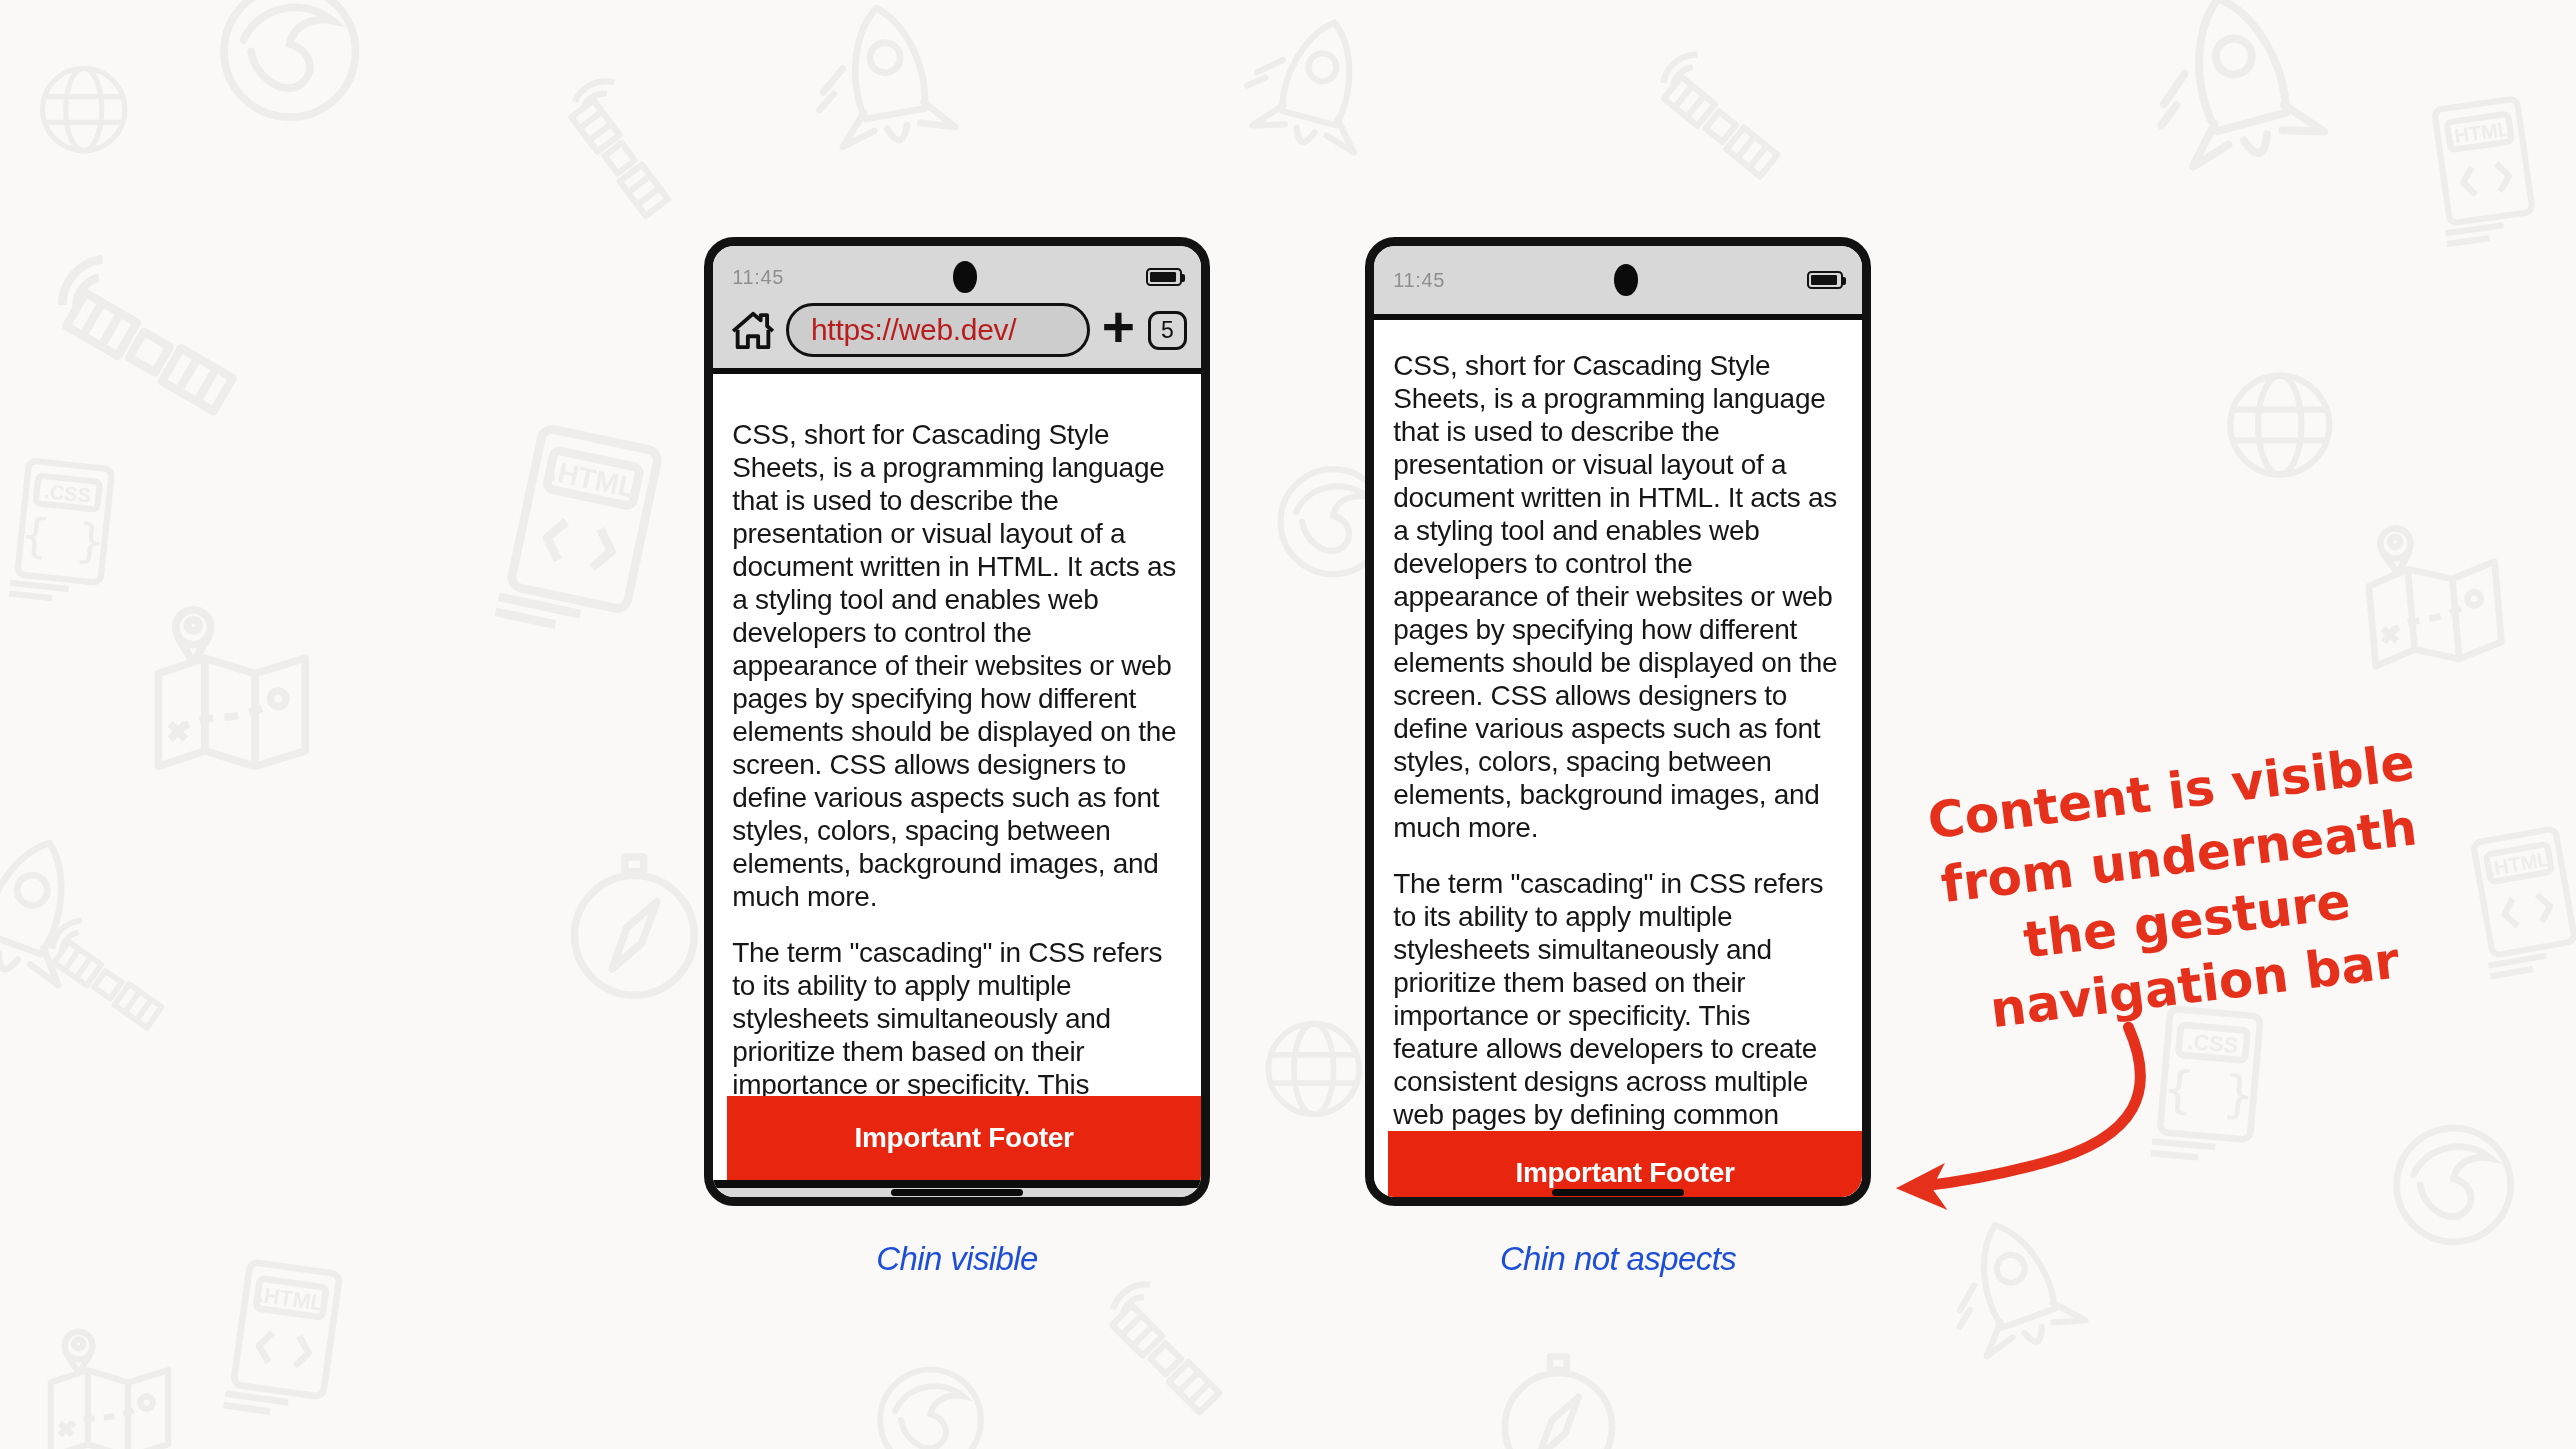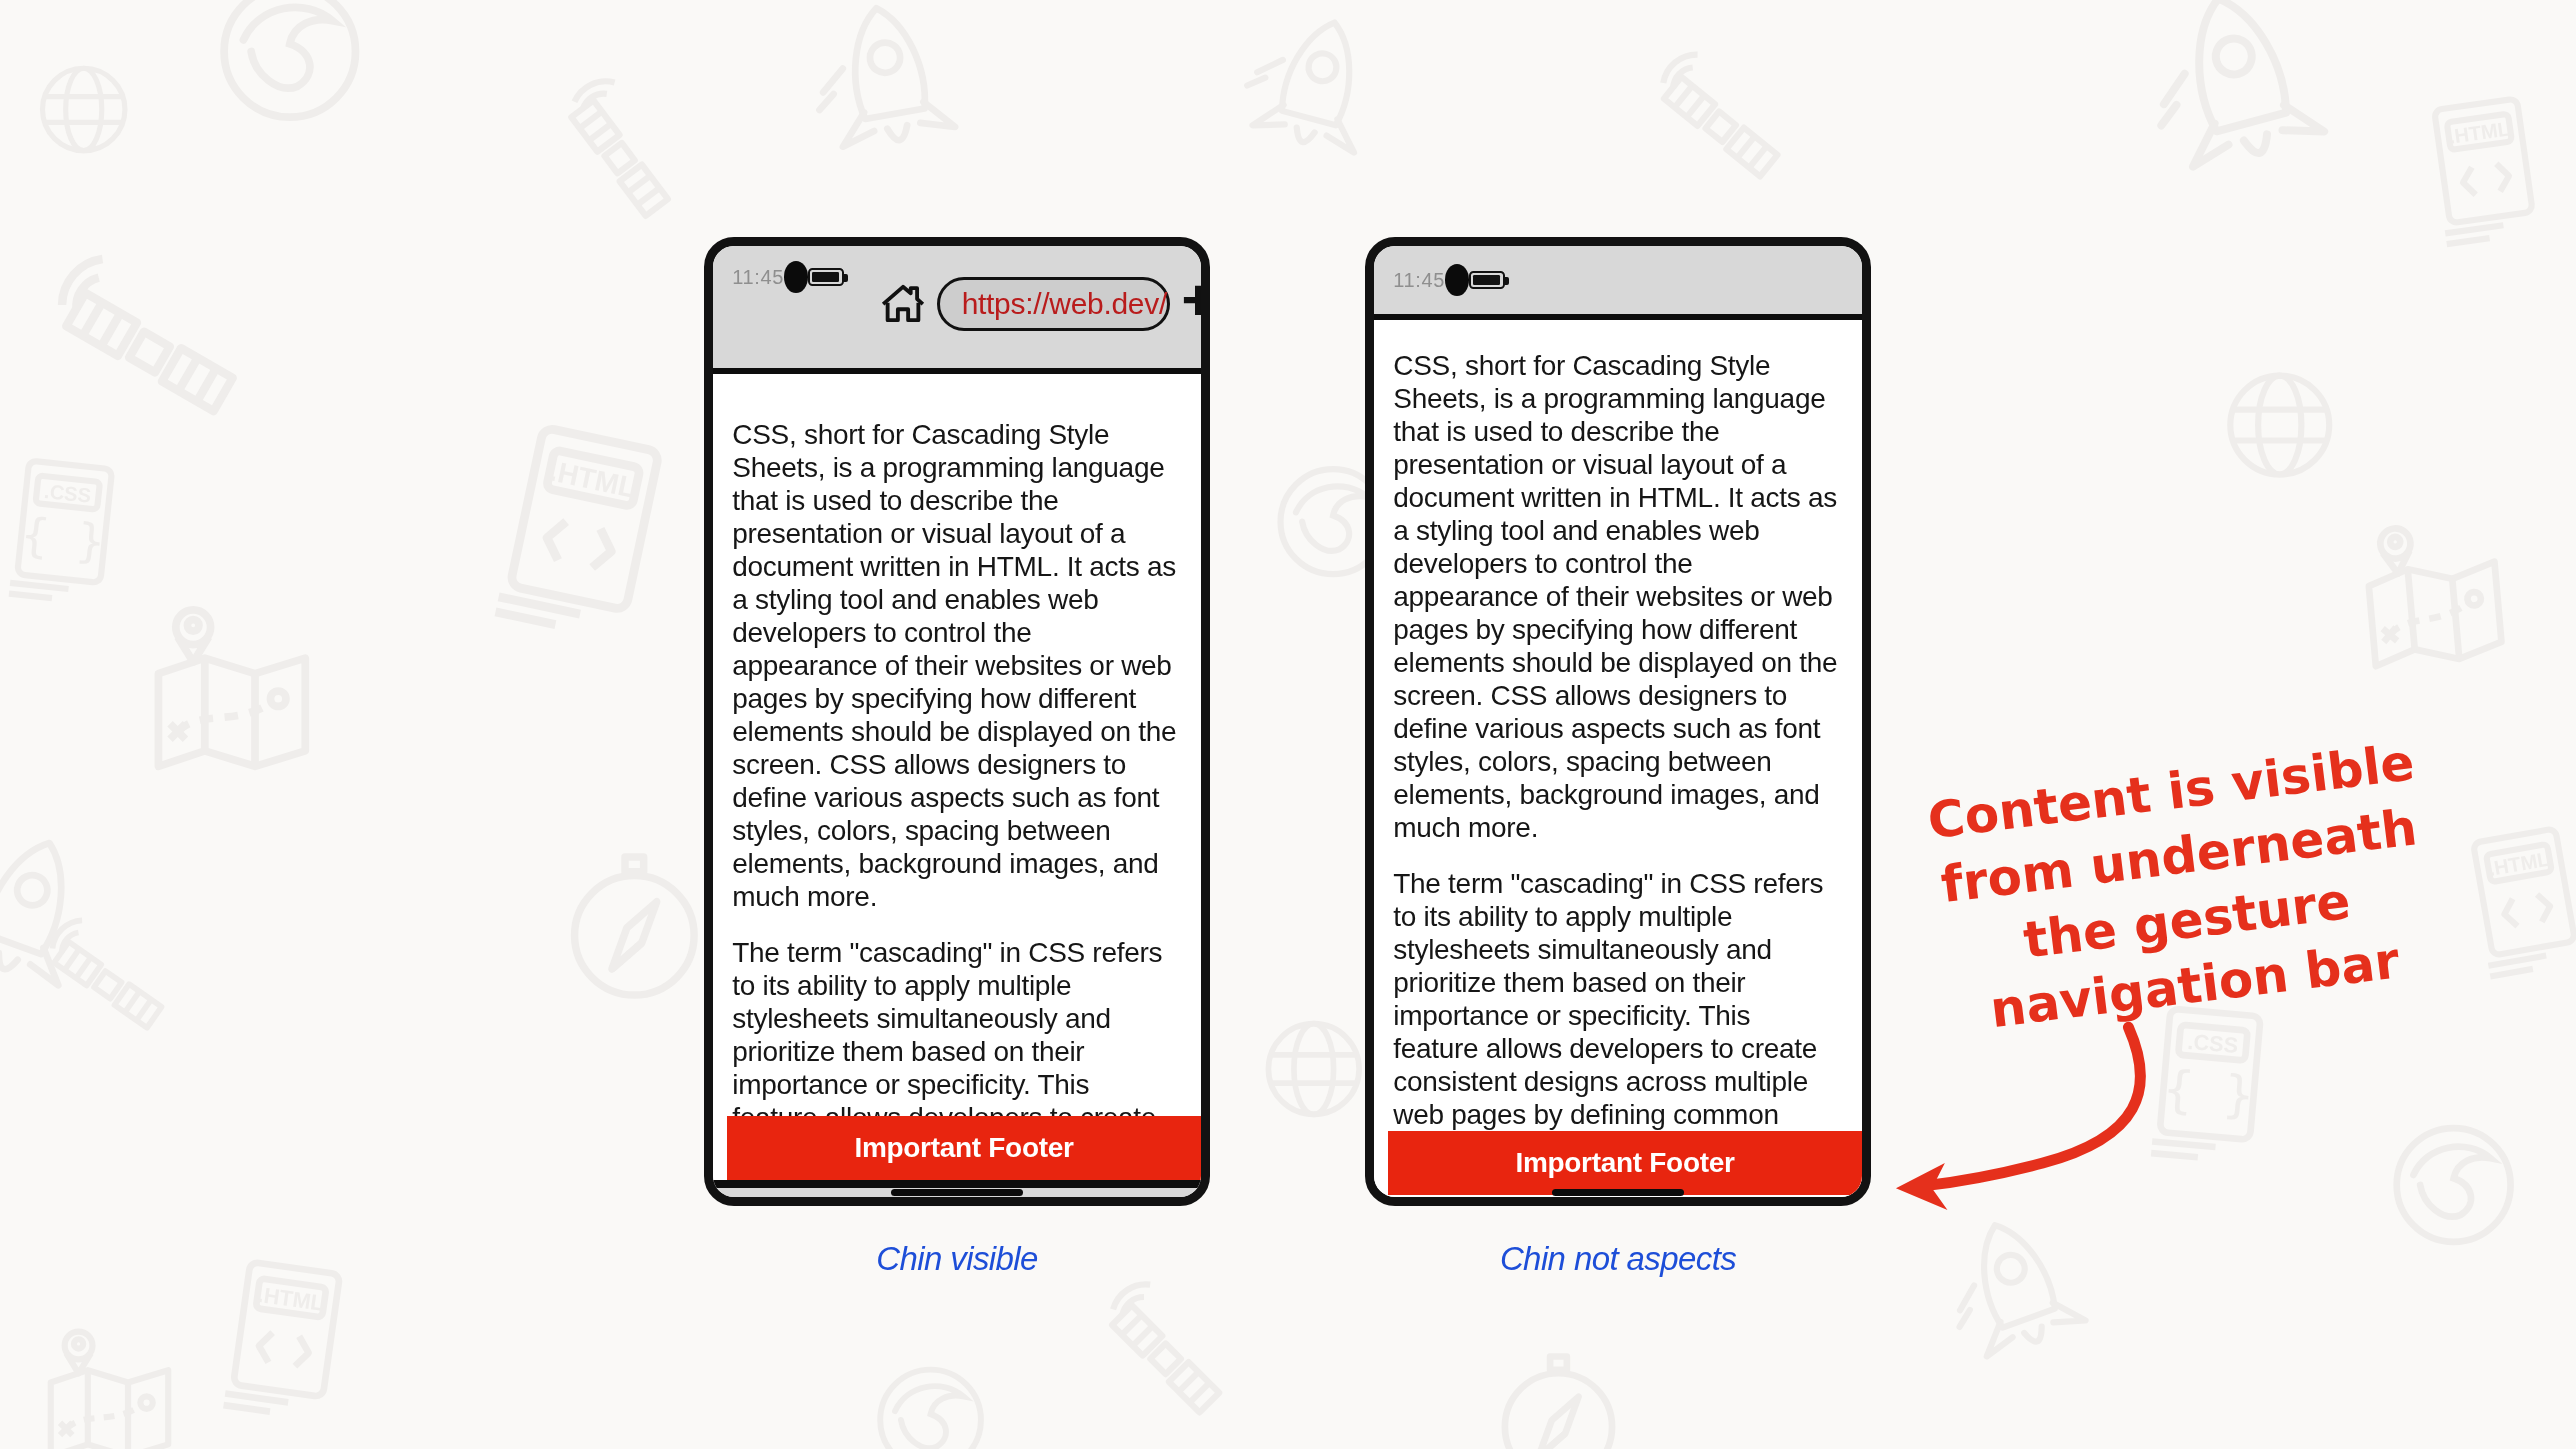--- a/index.html
+++ b/index.html
@@ -30,21 +30,21 @@
     border:9.7px solid var(--frame);
     border-radius:30px;
     background:#ffffff;
     overflow:hidden;
     display:flex;flex-direction:column;
     z-index:2;
   }
   .phone-left{left:704px;top:237px;}
   .phone-right{left:1365px;top:237px;}
 
-  .header{background:var(--grey-bar);flex:0 0 auto;display:flex;}
+  .header{background:var(--grey-bar);flex:0 0 auto;display:flex;flex-direction:column;}
   .phone-left .header{height:122px;}
   .phone-right .header{height:68px;}
 
   .statusrow{
     flex:0 0 auto;
     display:flex;align-items:center;justify-content:space-between;
     padding:0 19.3px;
   }
   .phone-left .statusrow{height:53px;padding-top:9px;}
   .phone-right .statusrow{height:68px;}
@@ -87,21 +87,21 @@
     font-size:28px;line-height:33px;color:var(--text);
     letter-spacing:-0.3px;
     margin:0 0 23px 0;
   }
   .clipline{
     position:absolute;left:19.3px;right:6.4px;top:857px;
     font-size:28px;line-height:33px;color:var(--text);letter-spacing:-0.3px;
     white-space:nowrap;
   }
   .footerbar{
-    position:absolute;left:14px;right:0;height:64px;
+    position:absolute;left:14px;right:0;height:84px;
     background:var(--red);
     display:flex;align-items:center;justify-content:center;
   }
   .phone-left .footerbar{bottom:0;}
   .phone-right .footerbar{top:793px;}
   .footerbar span{color:#fff;font-size:28px;font-weight:700;letter-spacing:-0.3px;}
 
   .chin{
     flex:0 0 9px;background:var(--grey-bar);
     display:flex;align-items:center;justify-content:center;

